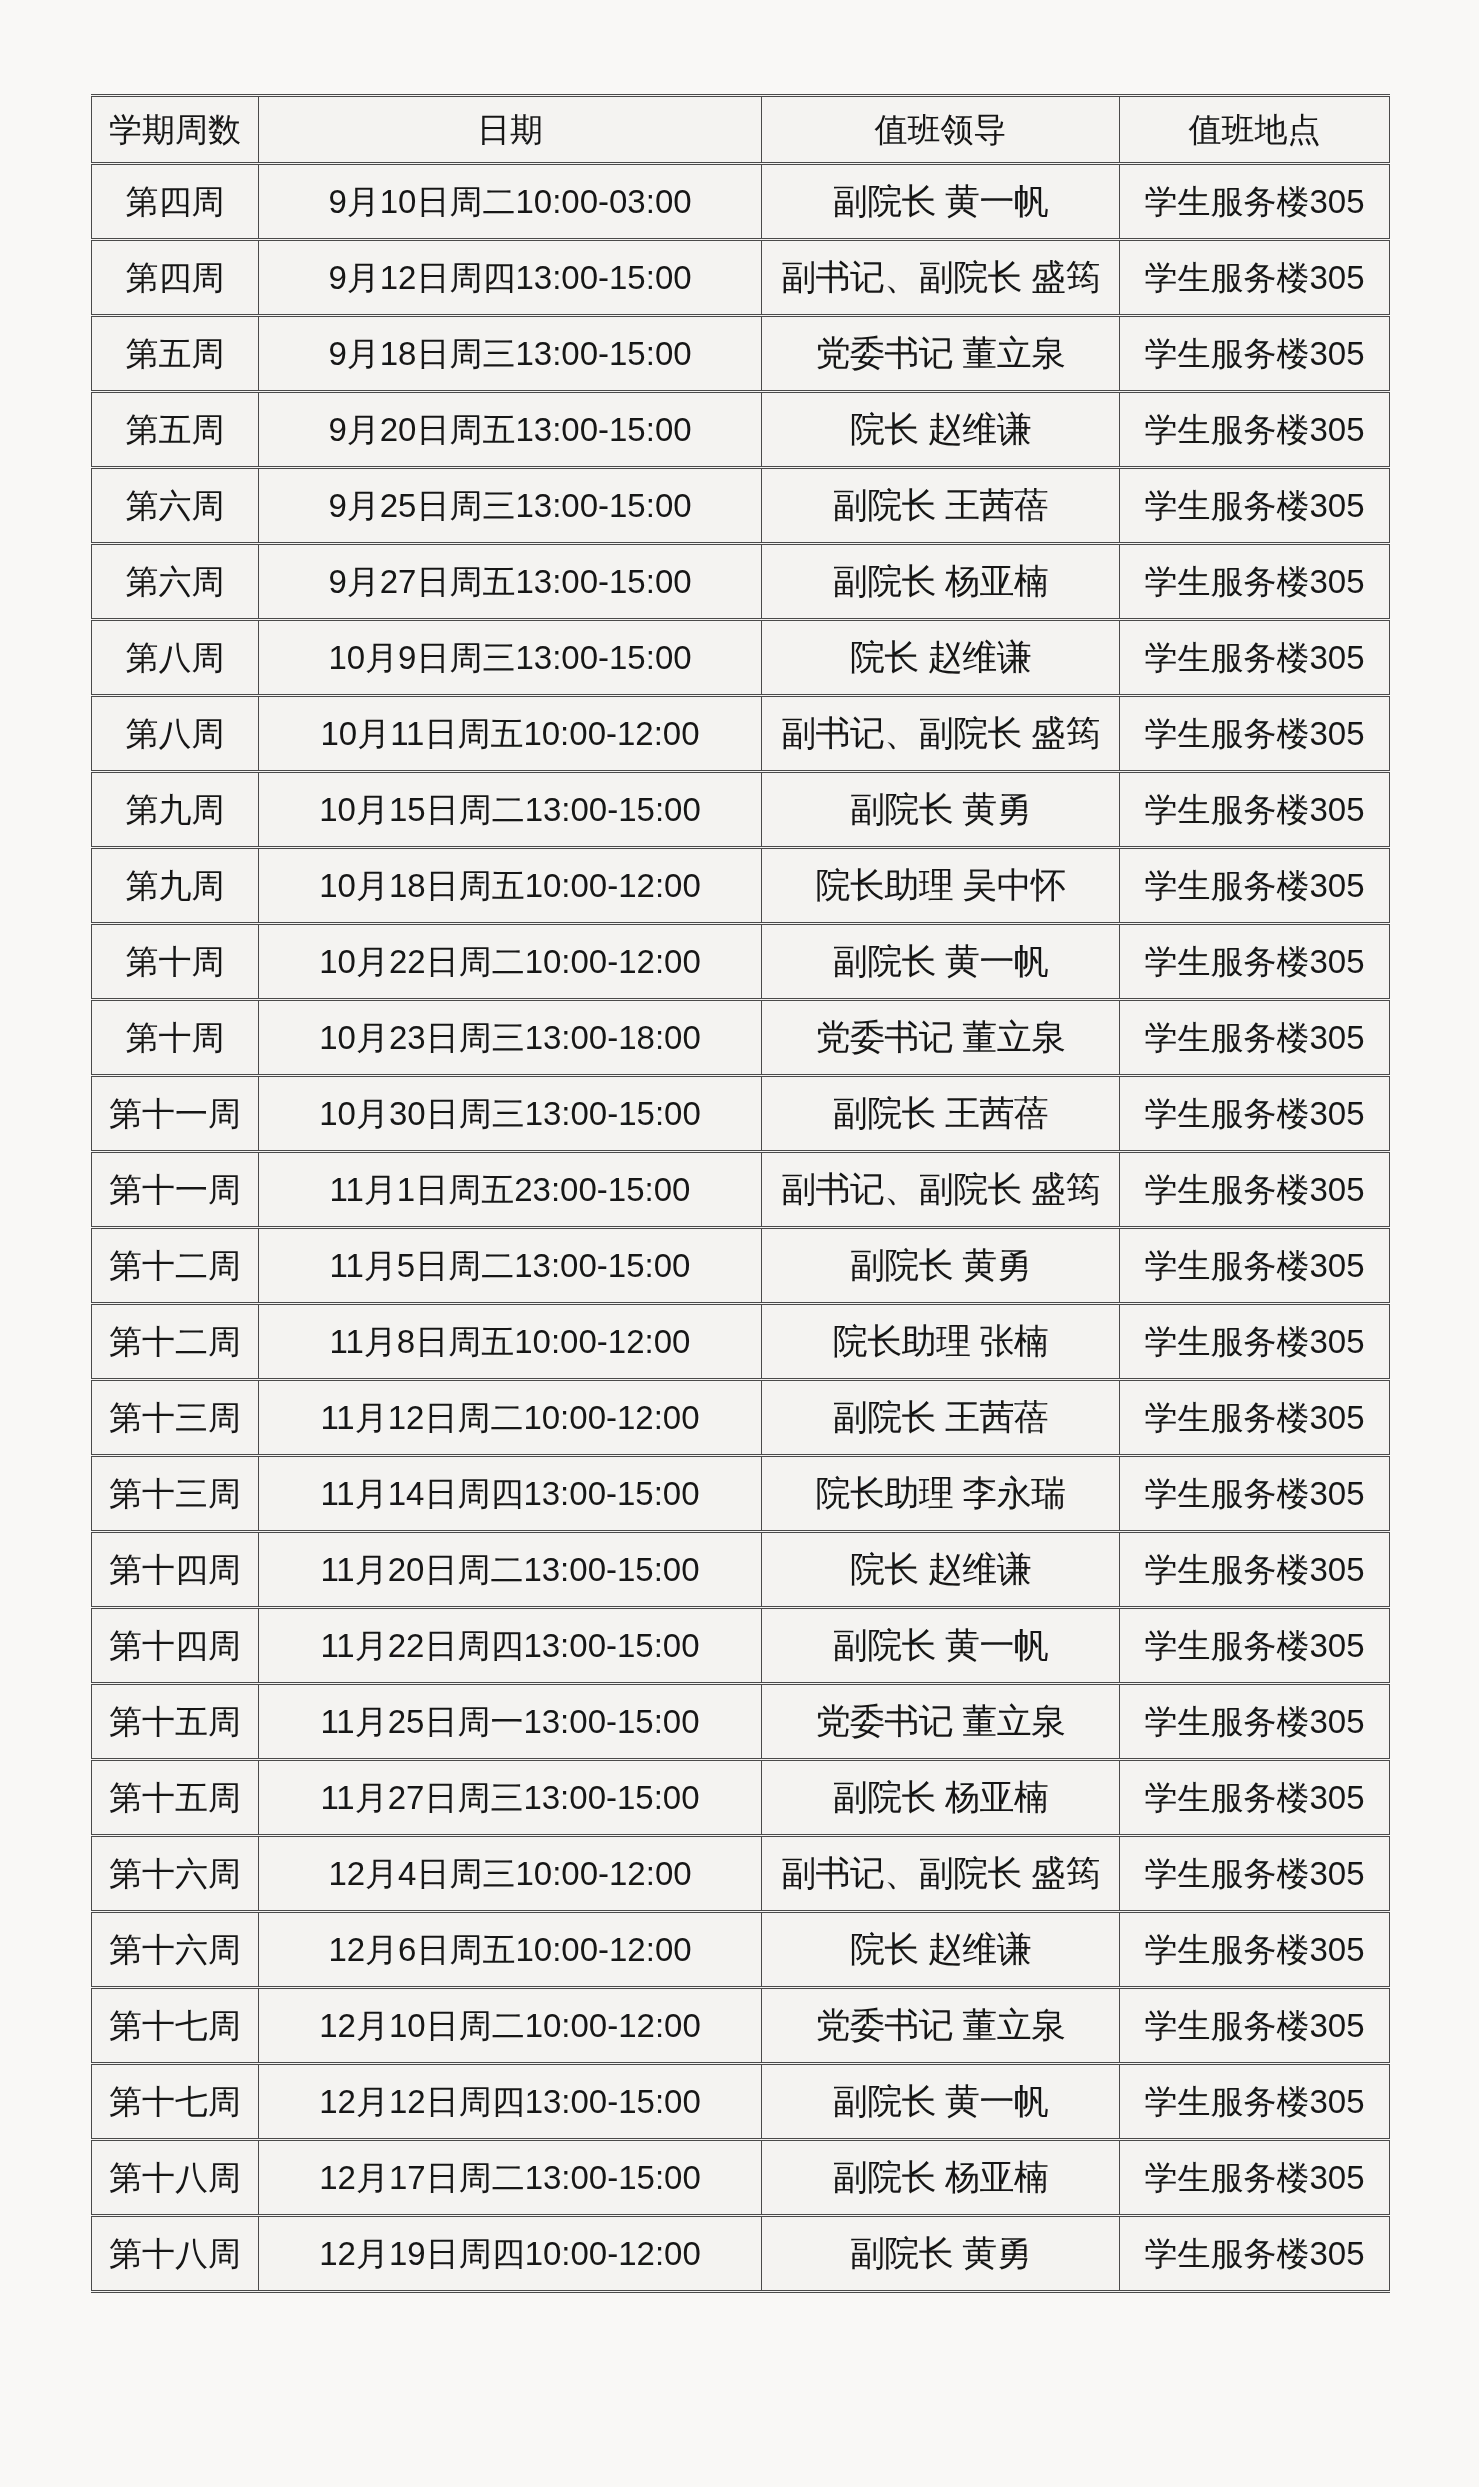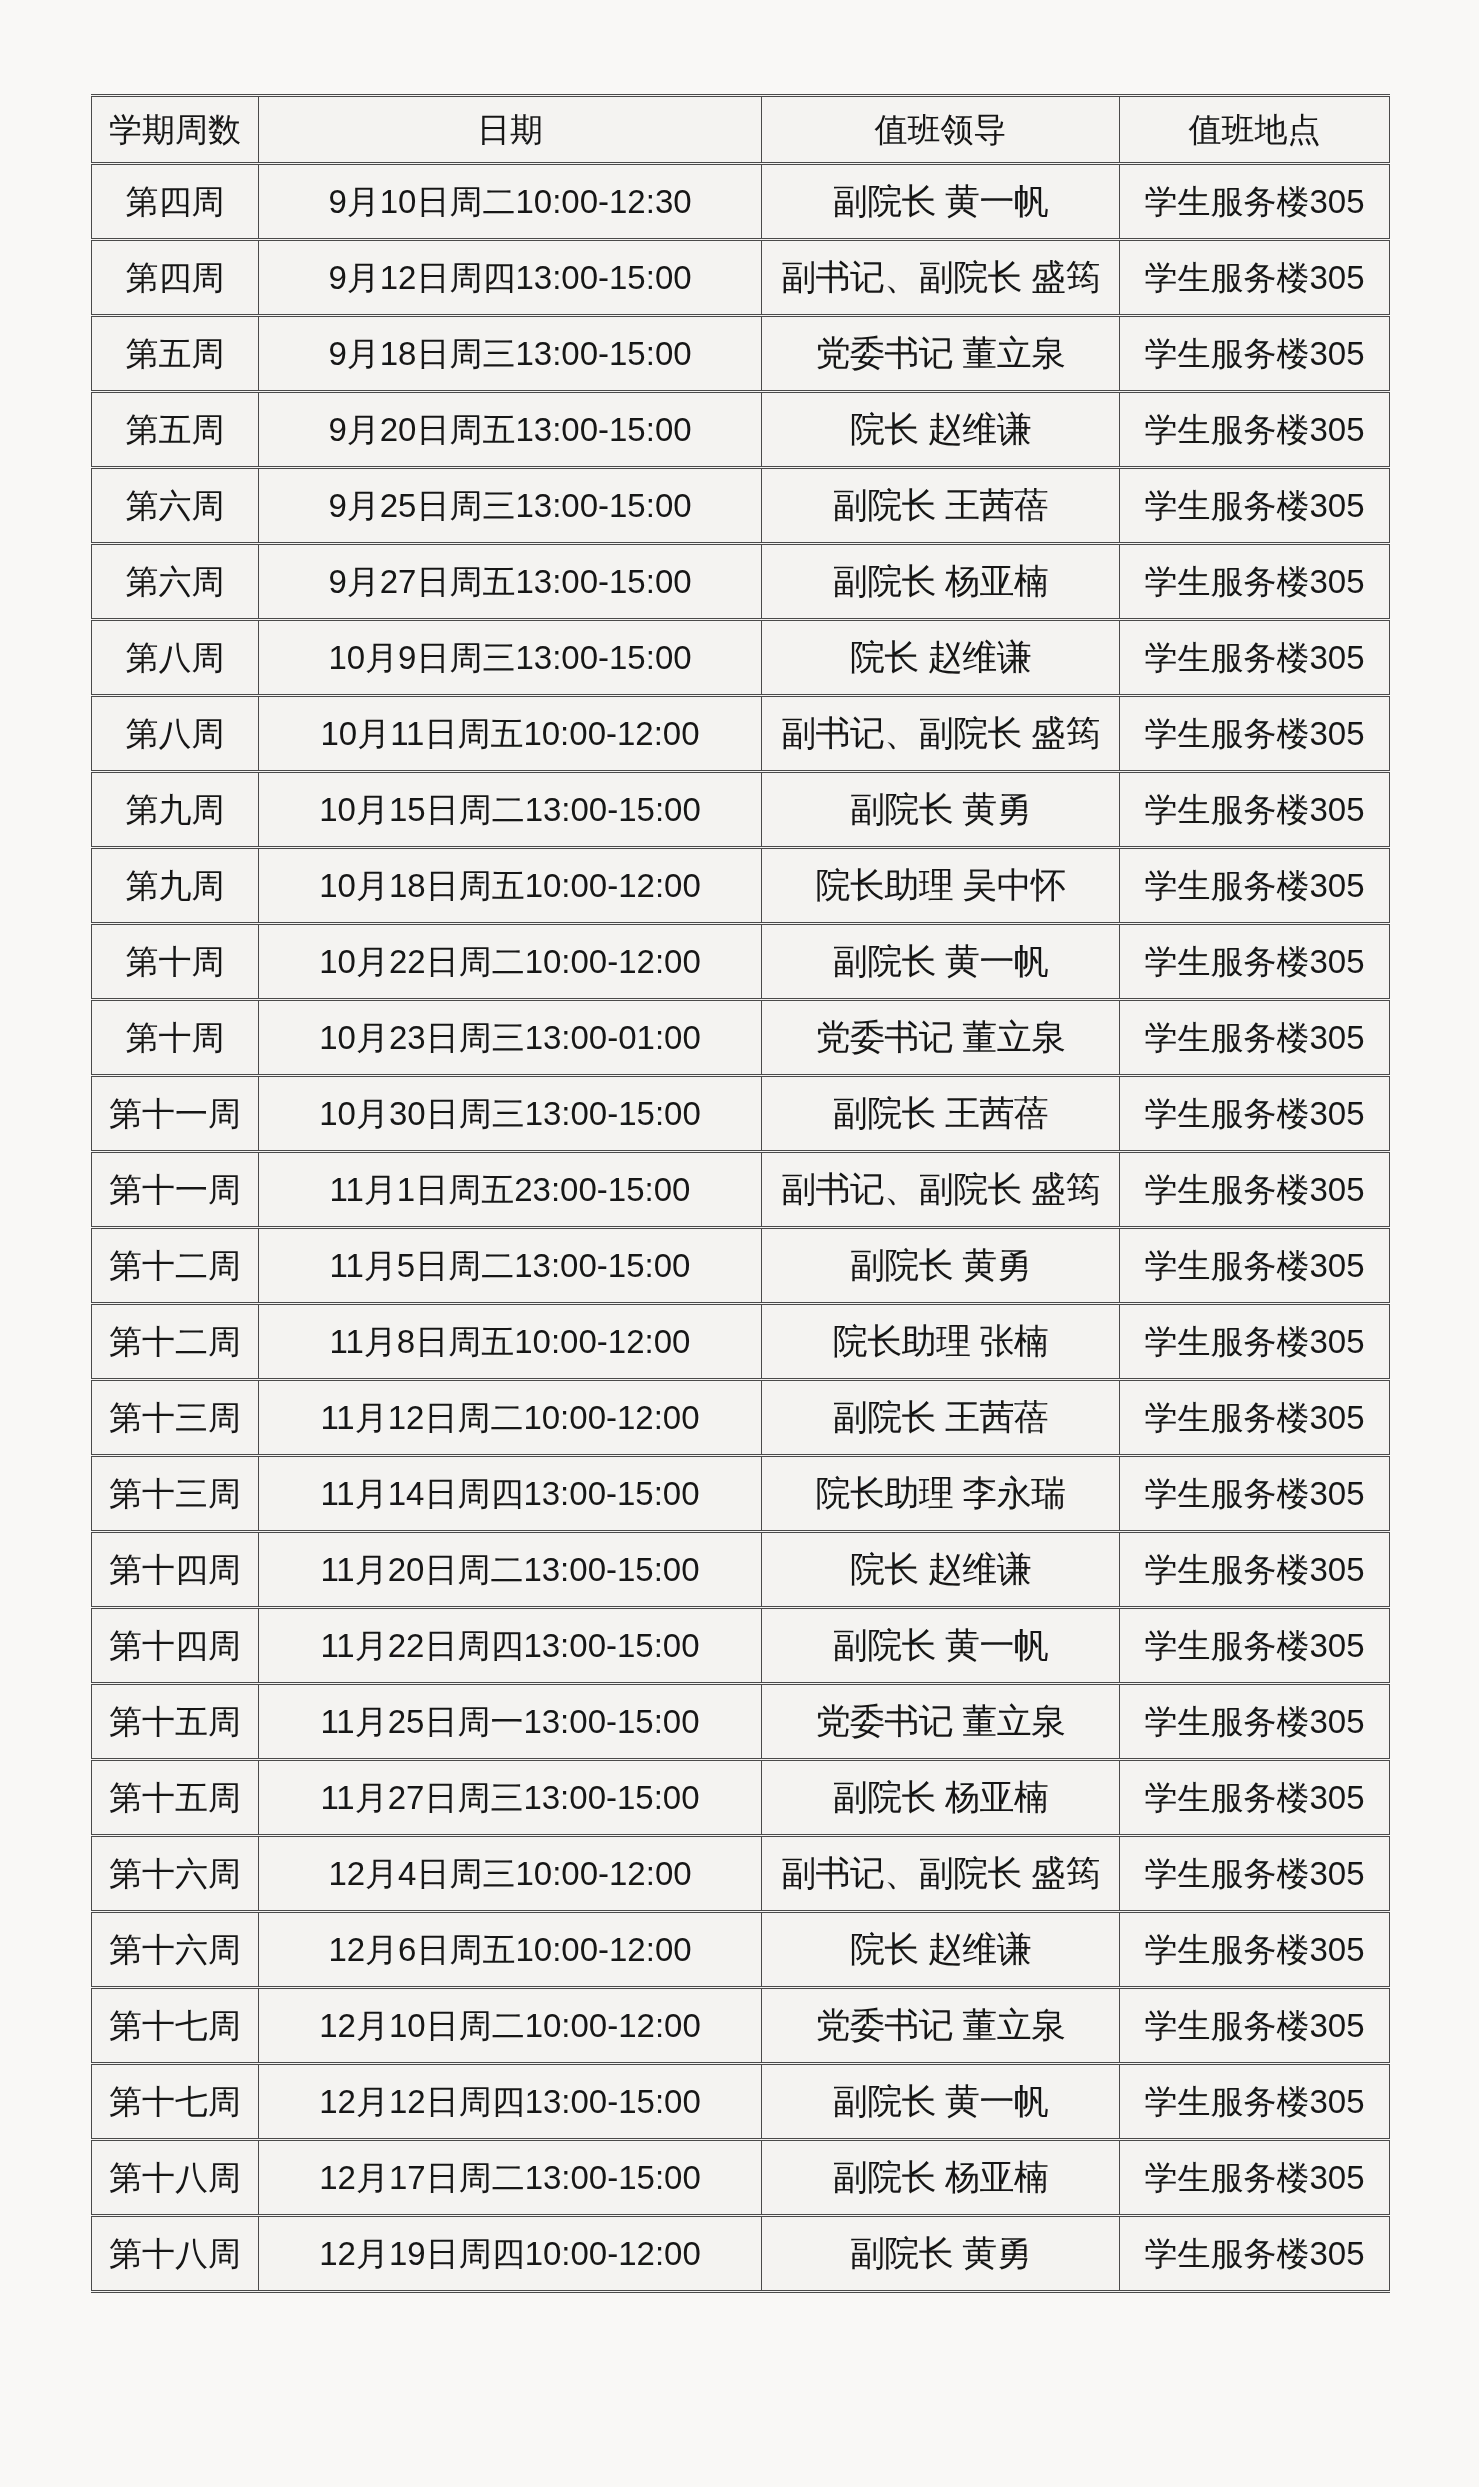--- a/index.html
+++ b/index.html
@@ -70,21 +70,21 @@
       <tr>
         <th>学期周数</th>
         <th>日期</th>
         <th>值班领导</th>
         <th>值班地点</th>
       </tr>
     </thead>
     <tbody>
         <tr>
           <td>第四周</td>
-          <td>9月10日周二10:00-12:30</td>
+          <td>9月10日周二10:00-03:00</td>
           <td class="leader">副院长 黄一帆</td>
           <td>学生服务楼305</td>
         </tr>
         <tr>
           <td>第四周</td>
           <td>9月12日周四13:00-15:00</td>
           <td class="leader">副书记、副院长 盛筠</td>
           <td>学生服务楼305</td>
         </tr>
         <tr>
@@ -136,21 +136,21 @@
           <td>学生服务楼305</td>
         </tr>
         <tr>
           <td>第十周</td>
           <td>10月22日周二10:00-12:00</td>
           <td class="leader">副院长 黄一帆</td>
           <td>学生服务楼305</td>
         </tr>
         <tr>
           <td>第十周</td>
-          <td>10月23日周三13:00-01:00</td>
+          <td>10月23日周三13:00-18:00</td>
           <td class="leader">党委书记 董立泉</td>
           <td>学生服务楼305</td>
         </tr>
         <tr>
           <td>第十一周</td>
           <td>10月30日周三13:00-15:00</td>
           <td class="leader">副院长 王茜蓓</td>
           <td>学生服务楼305</td>
         </tr>
         <tr>

